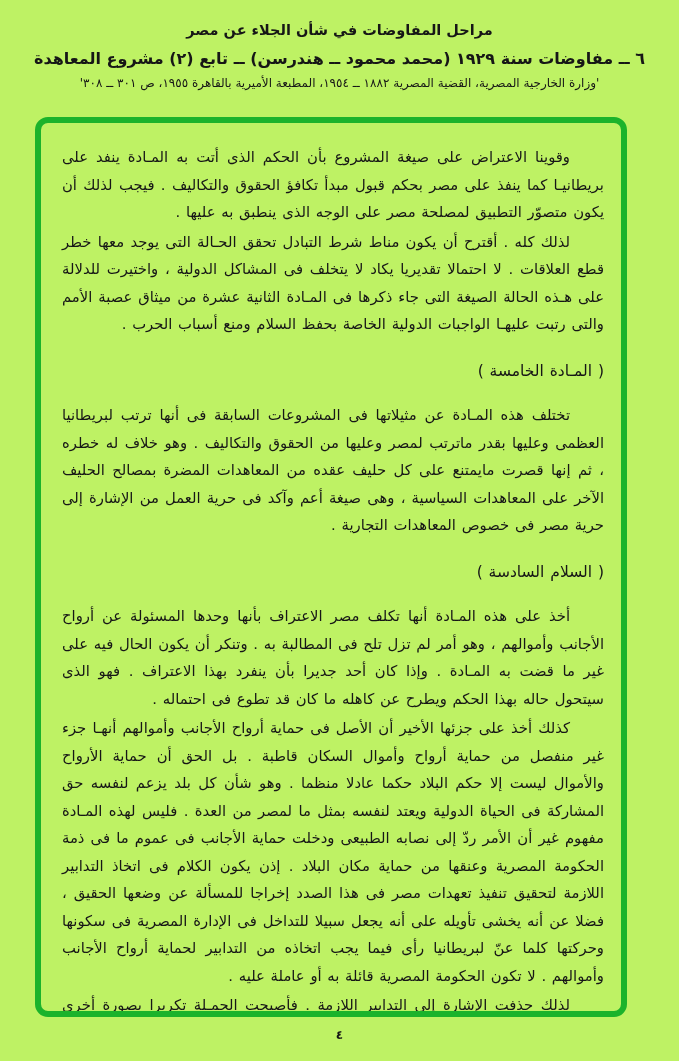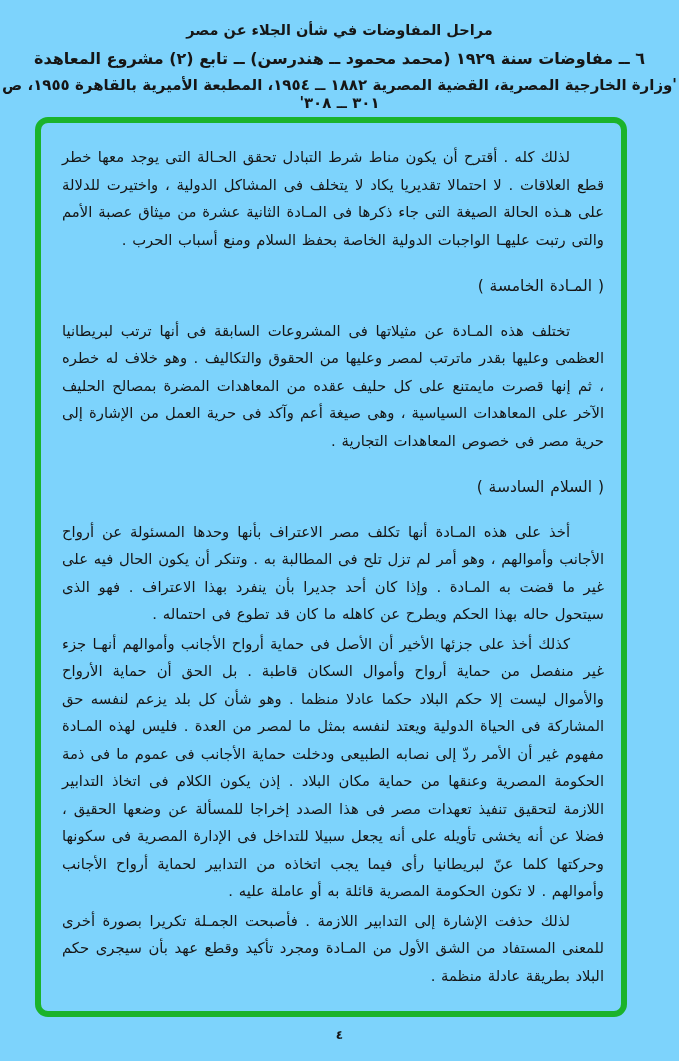--- a/index.html
+++ b/index.html
@@ -4,21 +4,21 @@
 <style>
   html, body {
     margin: 0;
     padding: 0;
     background: #ffffff;
   }
   .page {
     position: relative;
     width: 679px;
     height: 1061px;
-    background: #7dd3fc;
+    background: #bef264;
     font-family: "DejaVu Sans", sans-serif;
     color: #161616;
     overflow: hidden;
   }
   .header {
     position: absolute;
     top: 22px;
     left: 0;
     right: 0;
     text-align: center;
@@ -30,22 +30,22 @@
     letter-spacing: 0.2px;
     margin-bottom: 11px;
   }
   .header-line2 {
     font-size: 16px;
     font-weight: bold;
     margin-bottom: 8px;
     text-align: center;
   }
   .header-line3 {
-    font-size: 15px;
-    font-weight: bold;
+    font-size: 12px;
+    font-weight: normal;
   }
   .frame {
     position: absolute;
     left: 35px;
     top: 117px;
     width: 592px;
     height: 900px;
     box-sizing: border-box;
     border: 6px solid #1bb32b;
     border-radius: 13px;
@@ -82,20 +82,21 @@
 
 <div class="page">
 
   <div class="header">
     <div class="header-line1">مراحل المفاوضات في شأن الجلاء عن مصر</div>
     <div class="header-line2">٦ ــ مفاوضات سنة ١٩٢٩ (محمد محمود ــ هندرسن) ــ تابع (٢) مشروع المعاهدة</div>
     <div class="header-line3">'وزارة الخارجية المصرية، القضية المصرية ١٨٨٢ ــ ١٩٥٤، المطبعة الأميرية بالقاهرة ١٩٥٥، ص ٣٠١ ــ ٣٠٨'</div>
   </div>
 
   <div class="frame" style="border-color: rgb(27, 179, 43);">
+    <p class="para">وقوينا الاعتراض على صيغة المشروع بأن الحكم الذى أتت به المـادة ينفد على بريطانيـا كما ينفذ على مصر بحكم قبول مبدأ تكافؤ الحقوق والتكاليف . فيجب لذلك أن يكون متصوّر التطبيق لمصلحة مصر على الوجه الذى ينطبق به عليها .</p>
     <p class="para">لذلك كله . أقترح أن يكون مناط شرط التبادل تحقق الحـالة التى يوجد معها خطر قطع العلاقات . لا احتمالا تقديريا يكاد لا يتخلف فى المشاكل الدولية ، واختيرت للدلالة على هـذه الحالة الصيغة التى جاء ذكرها فى المـادة الثانية عشرة من ميثاق عصبة الأمم والتى رتبت عليهـا الواجبات الدولية الخاصة بحفظ السلام ومنع أسباب الحرب .</p>
     <p class="para heading">( المـادة الخامسة )</p>
     <p class="para">تختلف هذه المـادة عن مثيلاتها فى المشروعات السابقة فى أنها ترتب لبريطانيا العظمى وعليها بقدر ماترتب لمصر وعليها من الحقوق والتكاليف . وهو خلاف له خطره ، ثم إنها قصرت مايمتنع على كل حليف عقده من المعاهدات المضرة بمصالح الحليف الآخر على المعاهدات السياسية ، وهى صيغة أعم وآكد فى حرية العمل من الإشارة إلى حرية مصر فى خصوص المعاهدات التجارية .</p>
     <p class="para heading">( السلام السادسة )</p>
     <p class="para">أخذ على هذه المـادة أنها تكلف مصر الاعتراف بأنها وحدها المسئولة عن أرواح الأجانب وأموالهم ، وهو أمر لم تزل تلح فى المطالبة به . وتنكر أن يكون الحال فيه على غير ما قضت به المـادة . وإذا كان أحد جديرا بأن ينفرد بهذا الاعتراف . فهو الذى سيتحول حاله بهذا الحكم ويطرح عن كاهله ما كان قد تطوع فى احتماله .</p>
     <p class="para">كذلك أخذ على جزئها الأخير أن الأصل فى حماية أرواح الأجانب وأموالهم أنهـا جزء غير منفصل من حماية أرواح وأموال السكان قاطبة . بل الحق أن حماية الأرواح والأموال ليست إلا حكم البلاد حكما عادلا منظما . وهو شأن كل بلد يزعم لنفسه حق المشاركة فى الحياة الدولية ويعتد لنفسه بمثل ما لمصر من العدة . فليس لهذه المـادة مفهوم غير أن الأمر ردّ إلى نصابه الطبيعى ودخلت حماية الأجانب فى عموم ما فى ذمة الحكومة المصرية وعنقها من حماية مكان البلاد . إذن يكون الكلام فى اتخاذ التدابير اللازمة لتحقيق تنفيذ تعهدات مصر فى هذا الصدد إخراجا للمسألة عن وضعها الحقيق ، فضلا عن أنه يخشى تأويله على أنه يجعل سبيلا للتداخل فى الإدارة المصرية فى سكونها وحركتها كلما عنّ لبريطانيا رأى فيما يجب اتخاذه من التدابير لحماية أرواح الأجانب وأموالهم . لا تكون الحكومة المصرية قائلة به أو عاملة عليه .</p>
     <p class="para">لذلك حذفت الإشارة إلى التدابير اللازمة . فأصبحت الجمـلة تكريرا بصورة أخرى للمعنى المستفاد من الشق الأول من المـادة ومجرد تأكيد وقطع عهد بأن سيجرى حكم البلاد بطريقة عادلة منظمة .</p>
   </div>
 
   <div class="page-number">٤</div>

